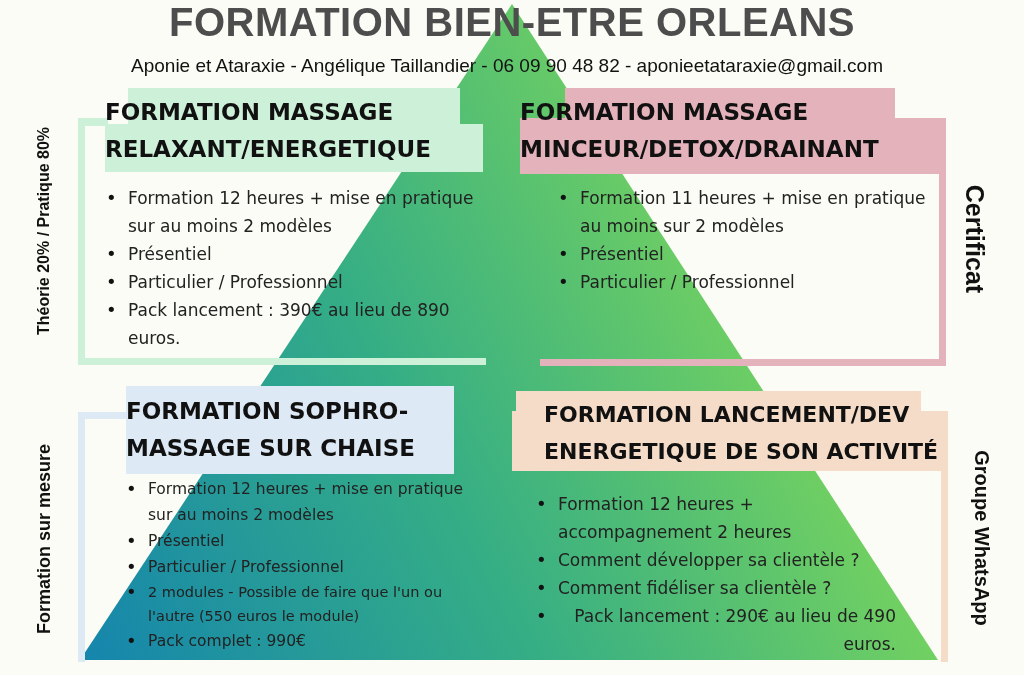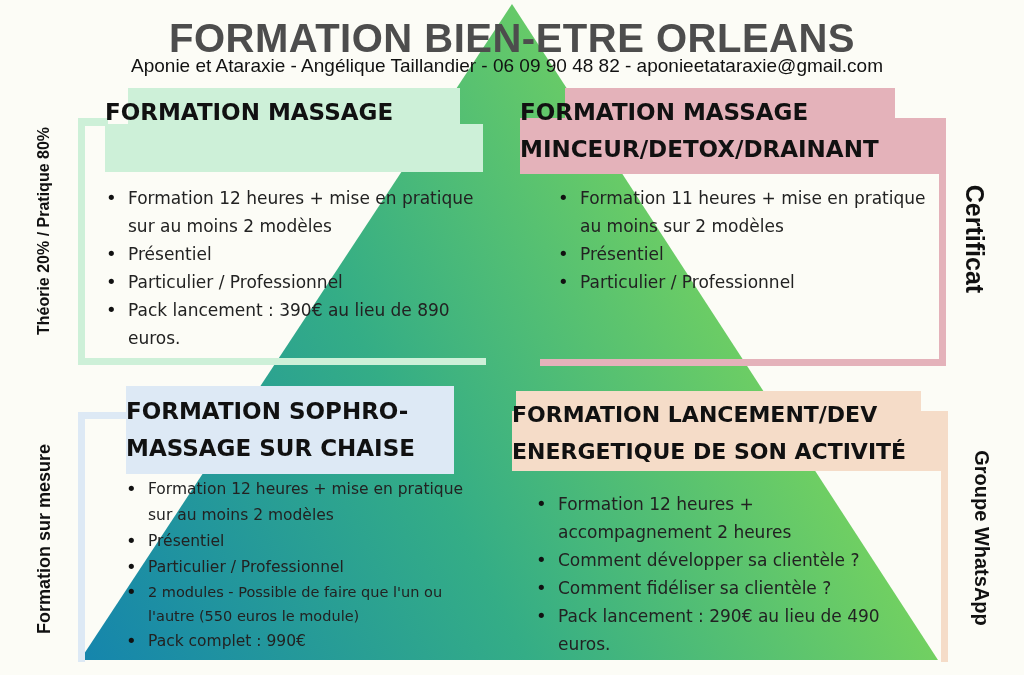--- a/index.html
+++ b/index.html
@@ -1,21 +1,21 @@
 <!DOCTYPE html>
 <html><head>
 <meta charset="utf-8">
 <style>
   * { box-sizing: border-box; margin: 0; padding: 0; }
   html, body { width: 1024px; height: 675px; overflow: hidden; }
   body { background: #fcfcf6; position: relative; font-family: "DejaVu Sans", sans-serif; color: #1a1a1a; }
 
   .triangle { position: absolute; left: 0; top: 0; width: 1024px; height: 675px; z-index: 0; }
 
-  .title { position: absolute; left: 0; top: 16px; width: 1024px; text-align: center; font-family: "Liberation Sans", sans-serif; font-weight: 700; font-size: 40px; line-height: 44px; color: #4d4d4d; letter-spacing: 0.5px; z-index: 2; }
+  .title { position: absolute; left: 0; top: 0; width: 1024px; text-align: center; font-family: "Liberation Sans", sans-serif; font-weight: 700; font-size: 40px; line-height: 44px; color: #4d4d4d; letter-spacing: 0.5px; z-index: 2; }
   .subtitle { position: absolute; left: 0; top: 54px; width: 1014px; text-align: center; font-family: "Liberation Sans", sans-serif; font-size: 19px; line-height: 24px; color: #111; z-index: 2; }
 
   .frame { position: absolute; z-index: 1; }
   .card-title { position: absolute; z-index: 3; font-family: "DejaVu Sans", sans-serif; font-weight: 700; color: #111; }
   .card-title span { display: block; }
   .card-list { position: absolute; z-index: 3; list-style: none; font-family: "DejaVu Sans", sans-serif; font-size: 17px; line-height: 28px; color: #222; }
   .card-list li { position: relative; padding-left: 22px; }
   .card-list li::before { content: "•"; position: absolute; left: 0; top: 0; font-size: 18px; color: #111; }
   .card-list.small { font-size: 15.5px; line-height: 26px; }
 
@@ -39,20 +39,21 @@
 
 <div class="title">FORMATION BIEN-ETRE ORLEANS</div>
 <div class="subtitle">Aponie et Ataraxie - Angélique Taillandier - 06 09 90 48 82 - aponieetataraxie@gmail.com</div>
 
 <div class="frame" style="left:78px; top:120px; width:408px; height:245px; border:7px solid #cdf0d8; border-top:none; border-right:none; background:transparent;"></div>
 <div class="frame" style="left:78px; top:118px; width:30px; height:8px; background:#cdf0d8;"></div>
 <div class="frame" style="left:128px; top:88px; width:332px; height:36px; background:#cdf0d8;"></div>
 <div class="frame" style="left:105px; top:124px; width:378px; height:48px; background:#cdf0d8;"></div>
 <div class="card-title" style="left:105px; top:94px; width:378px; font-size:23px; line-height:37px;">
   <span>FORMATION MASSAGE</span>
+  <span>RELAXANT/ENERGETIQUE</span>
 </div>
 <ul class="card-list" style="left:106px; top:184px; width:380px;">
   <li>Formation 12 heures + mise en pratique sur au moins 2 modèles</li>
   <li>Présentiel</li>
   <li>Particulier / Professionnel</li>
   <li>Pack lancement : 390€ au lieu de 890 euros.</li>
 </ul>
 
 <div class="frame" style="left:540px; top:160px; width:406px; height:206px; border:7px solid #e4b2ba; border-top:none; border-left:none;"></div>
 <div class="frame" style="left:565px; top:88px; width:330px; height:36px; background:#e4b2ba;"></div>
@@ -77,27 +78,27 @@
   <li>Formation 12 heures + mise en pratique sur au moins 2 modèles</li>
   <li>Présentiel</li>
   <li>Particulier / Professionnel</li>
   <li style="font-size:14.5px; line-height:24px;">2 modules - Possible de faire que l'un ou l'autre (550 euros le module)</li>
   <li>Pack complet : 990€</li>
 </ul>
 
 <div class="frame" style="left:700px; top:412px; width:248px; height:250px; border:7px solid #f5dcc8; border-top:none; border-left:none; border-bottom:none;"></div>
 <div class="frame" style="left:516px; top:391px; width:405px; height:40px; background:#f5dcc8;"></div>
 <div class="frame" style="left:512px; top:411px; width:436px; height:60px; background:#f5dcc8;"></div>
-<div class="card-title" style="left:512px; top:396px; width:430px; font-size:22px; line-height:37px;">
+<div class="card-title" style="left:512px; top:396px; width:430px; font-size:22px; line-height:37px;padding-left:32px;">
   <span>FORMATION LANCEMENT/DEV</span>
   <span>ENERGETIQUE DE SON ACTIVITÉ</span>
 </div>
 <ul class="card-list" style="left:536px; top:490px; width:400px;">
   <li style="padding-right:100px;">Formation 12 heures + accompagnement 2 heures</li>
   <li>Comment développer sa clientèle ?</li>
   <li>Comment fidéliser sa clientèle ?</li>
-  <li style="padding-right:40px;">Pack lancement : 290€ au lieu de 490 euros.</li>
+  <li style="padding-right:40px;text-align:right;">Pack lancement : 290€ au lieu de 490 euros.</li>
 </ul>
 
 <div class="side left" style="left:-81px; top:220px; width:250px; height:22px; font-size:16px; line-height:22px; text-align:center;">Théorie 20% / Pratique 80%</div>
 <div class="side left" style="left:-66px; top:527px; width:220px; height:24px; font-size:18px; line-height:24px; text-align:center;">Formation sur mesure</div>
 <div class="side right" style="left:910px; top:224px; width:130px; height:30px; font-size:25px; line-height:30px; text-align:center;">Certificat</div>
 <div class="side right" style="left:872px; top:525px; width:220px; height:26px; font-size:20px; line-height:26px; text-align:center;">Groupe WhatsApp</div>
 
 </body></html>

